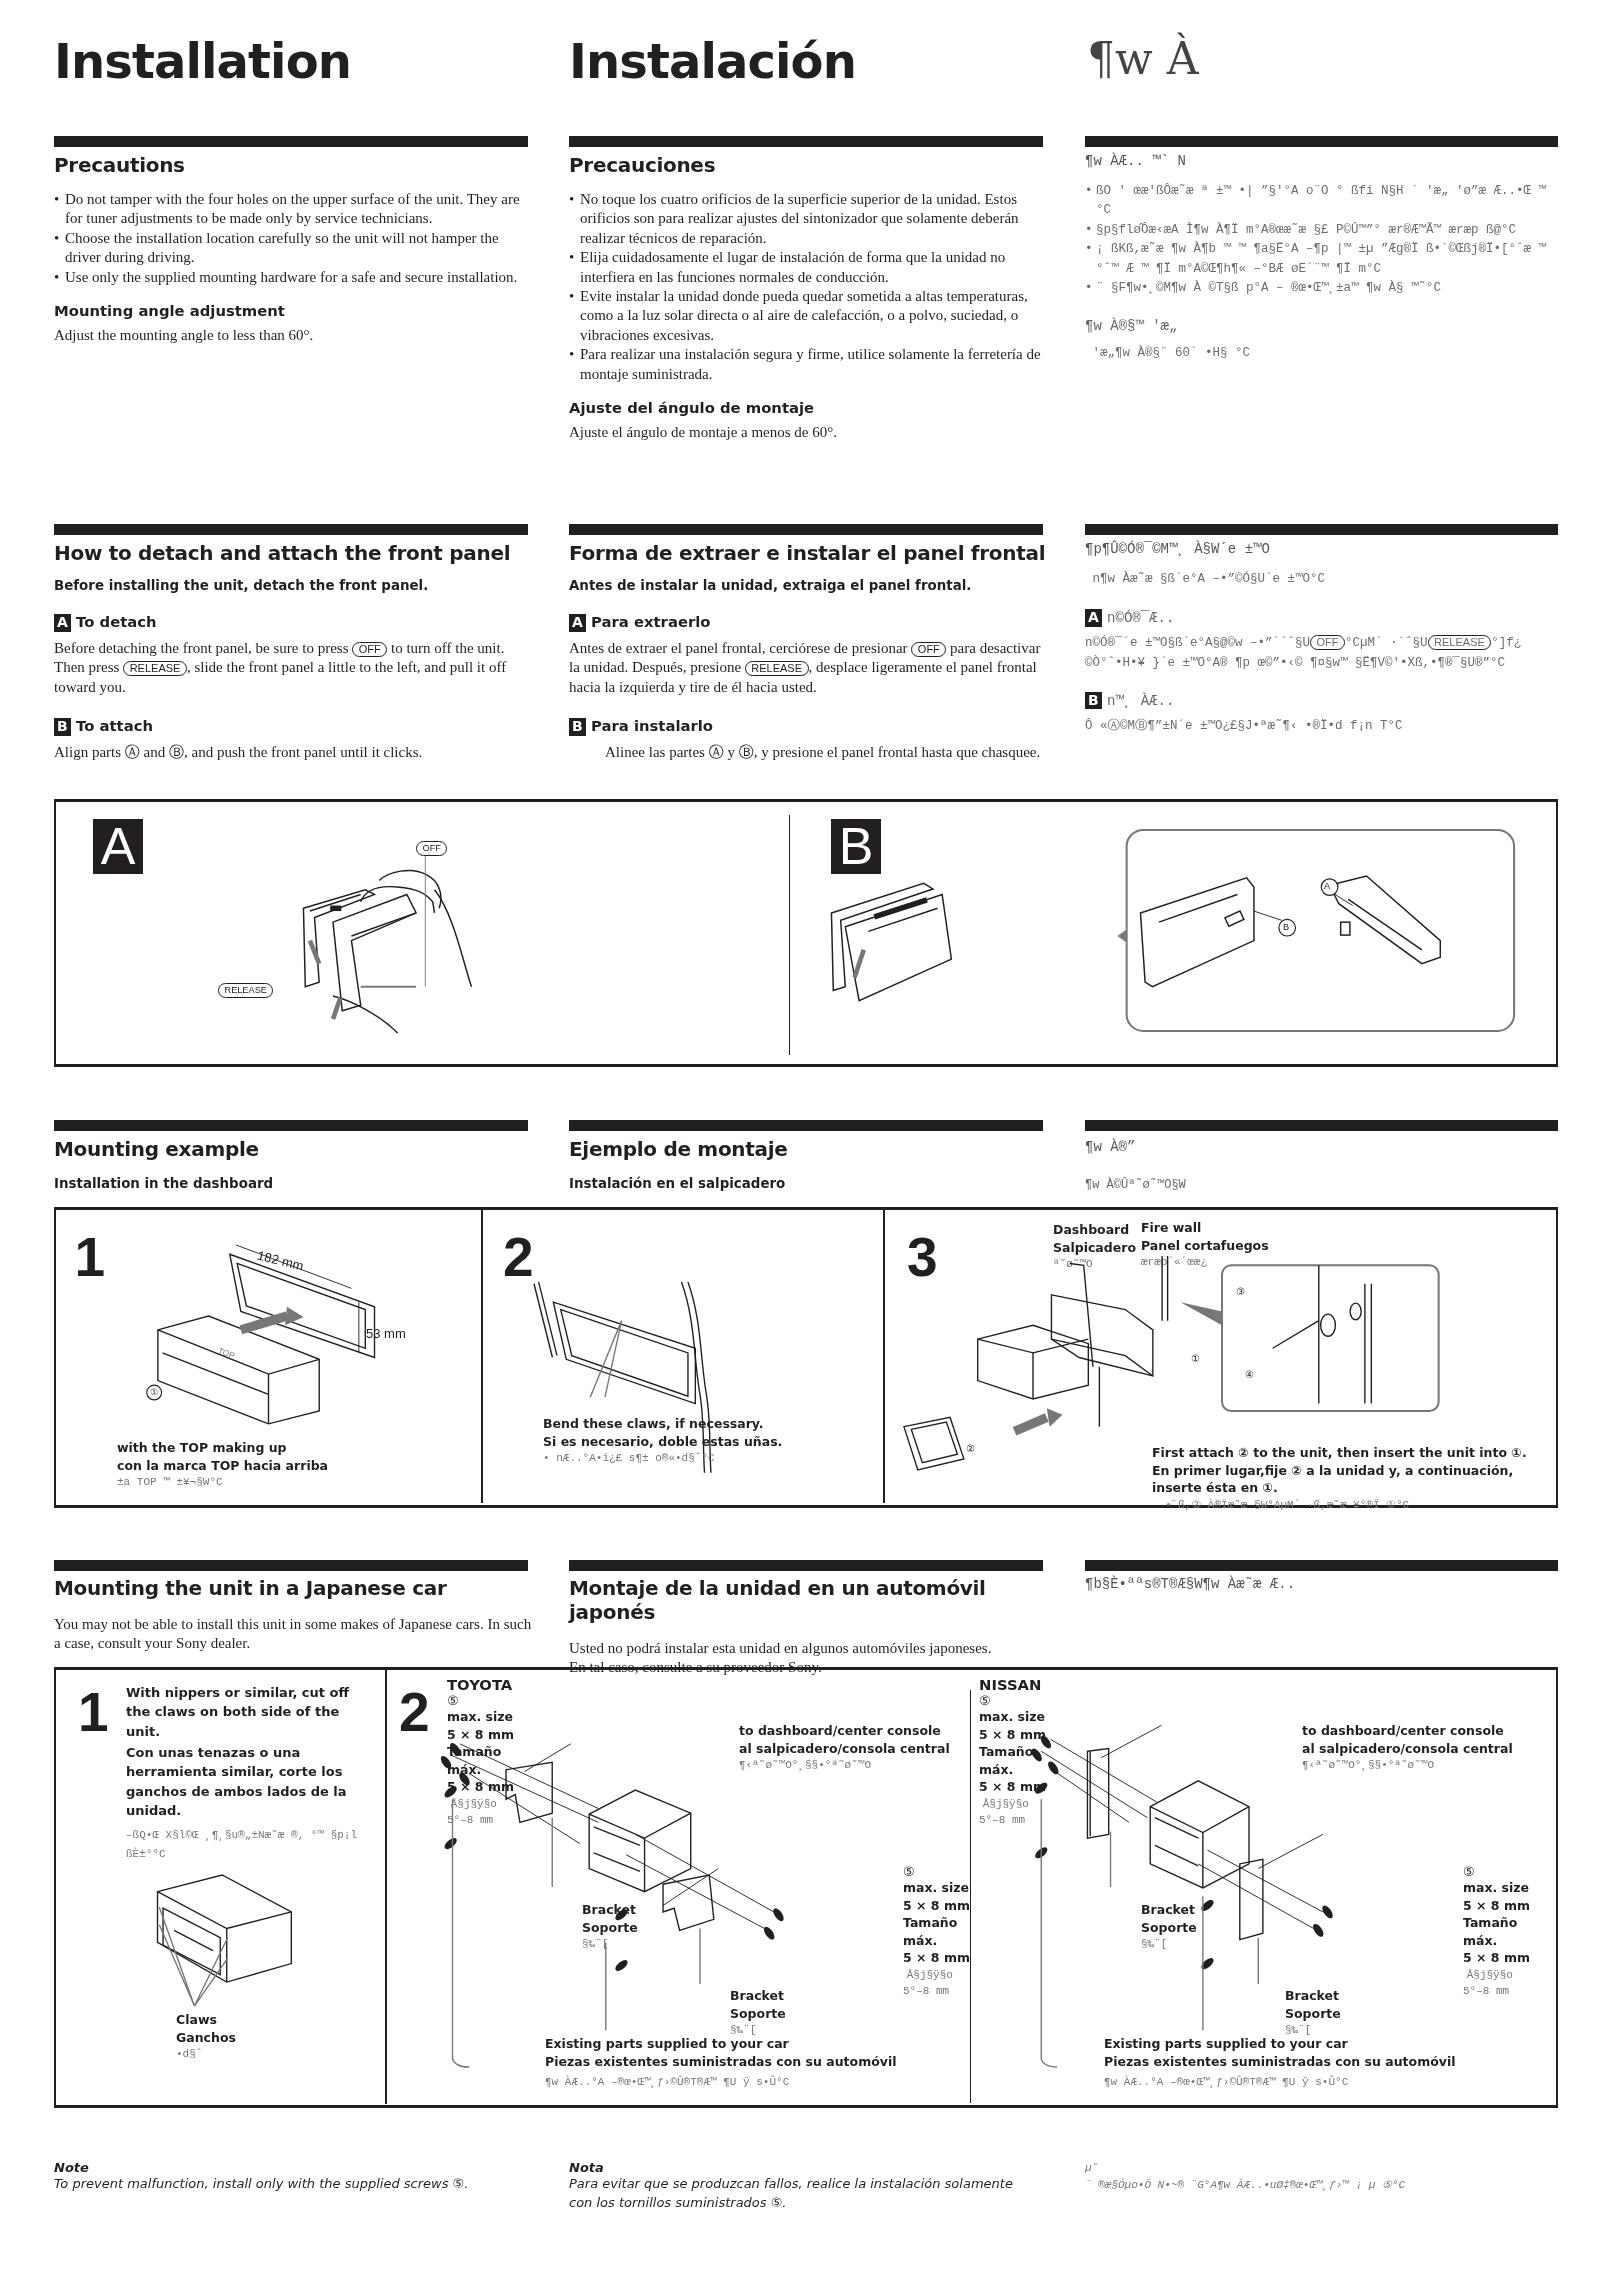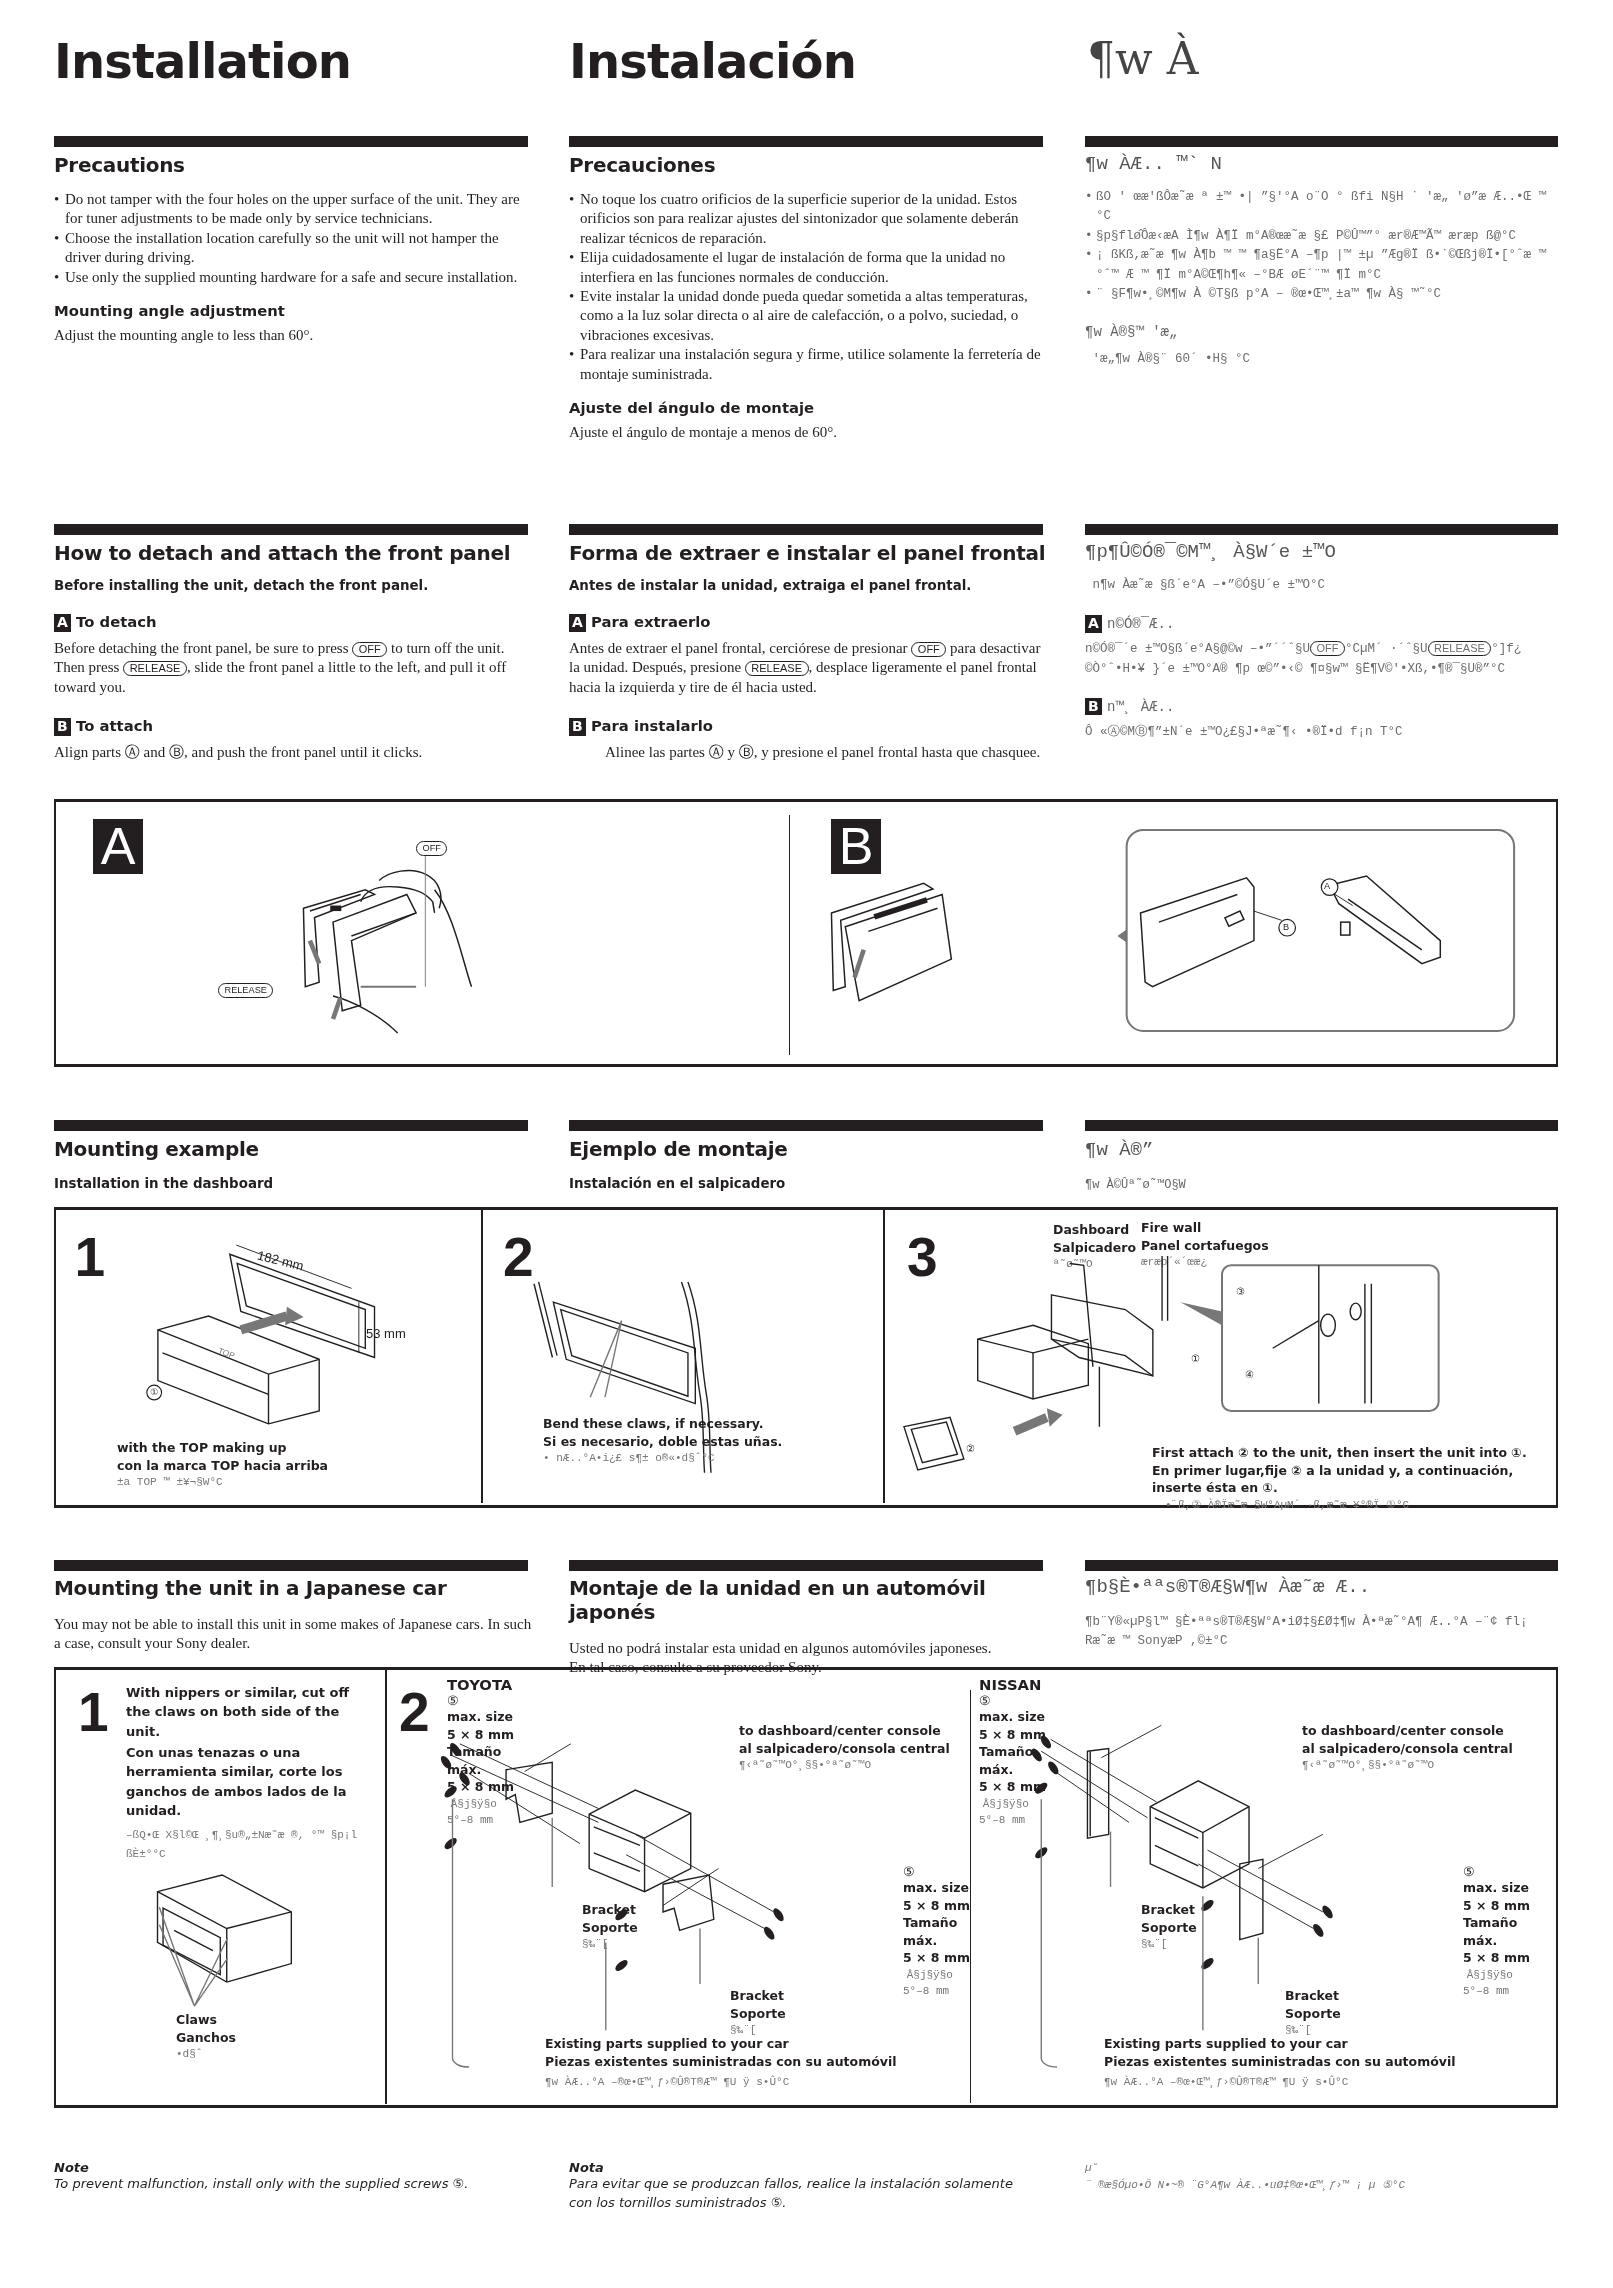--- a/index.html
+++ b/index.html
@@ -2,21 +2,21 @@
 <html style="font-size:14.8px"><head>
 <meta charset="utf-8">
 <style>
   html, body { margin:0; padding:0; background:#ffffff; }
   body { width:1613px; height:2289px; position:relative; color:#231f20; font-family:"Liberation Serif", serif; overflow:hidden; }
   .abs { position:absolute; }
   .title { font-family:"DejaVu Sans", sans-serif; font-weight:bold; font-size:48px; letter-spacing:-0.9px; top:33px; }
   .title-cjk { font-family:"DejaVu Serif", serif; font-size:44px; top:33px; color:#444; }
   .bar { height:11px; background:#231f20; }
   .h2 { font-family:"DejaVu Sans", sans-serif; font-weight:bold; font-size:20px; letter-spacing:-0.3px; }
-  .h2-cjk { font-family:"Liberation Mono", monospace; font-size:19px; color:#555; }
+  .h2-cjk { font-family:"Liberation Mono", monospace; font-size:14px; color:#555; }
   .h3 { font-family:"DejaVu Sans", sans-serif; font-weight:bold; font-size:14.8px; }
   .h3-cjk { font-family:"Liberation Mono", monospace; font-size:14px; color:#666; }
   .body { font-family:"Liberation Serif", serif; font-size:15px; line-height:19.4px; }
   .body-cjk { font-family:"Liberation Mono", monospace; font-size:12.5px; line-height:19.4px; color:#6d6d6d; }
   ul.bullets { list-style:none; margin:0; padding:0; }
   ul.bullets li { position:relative; padding-left:11px; }
   ul.bullets li::before { content:"•"; position:absolute; left:0; }
   .key { display:inline-block; border:1.2px solid #231f20; border-radius:8.3px; font-family:"Liberation Sans", sans-serif; font-size:11px; padding:0 5.5px; line-height:13px; }
   .badge { display:inline-block; background:#231f20; color:#fff; font-family:"DejaVu Sans", sans-serif; font-weight:bold; font-size:14px; width:16.6px; height:17.5px; line-height:17.5px; text-align:center; margin-right:5.5px; }
   .frame { border:2.8px solid #231f20; box-sizing:border-box; }
@@ -301,21 +301,20 @@
 <section class="abs" style="left:54px; top:1576px; width:480px;">
   <div class="h2">Mounting the unit in a Japanese car</div>
   <div class="body" style="margin-top:14.8px;">You may not be able to install this unit in some makes of Japanese cars. In such a case, consult your Sony dealer.</div>
 </section>
 <section class="abs" style="left:569px; top:1576px; width:480px;">
   <div class="h2">Montaje de la unidad en un automóvil japonés</div>
   <div class="body" style="margin-top:14.8px; width:434px;">Usted no podrá instalar esta unidad en algunos automóviles japoneses. En tal caso, consulte a su proveedor Sony.</div>
 </section>
 <section class="abs" style="left:1085px; top:1576px; width:480px;">
   <div class="h2-cjk">¶b§È•ªªs®T®Æ§W¶w Àæ˜æ Æ..</div>
-  <div class="body-cjk" style="margin-top:14.8px;">¶b¨Y®«µP§l™ §È•ªªs®T®Æ§W°A•iØ‡§£Ø‡¶w À•ªæ˜°A¶ Æ..°A –¨¢ fl¡  Ræ˜æ ™ SonyæP ,©±°C</div>
 </section>
 
 <div class="abs frame" style="left:54px; top:1667px; width:1504px; height:441px; border-width:3.7px 2.8px;">
   <div class="abs" style="left:329px; top:0; width:1.8px; height:434px; background:#231f20;"></div>
   <div class="abs" style="left:914px; top:20px; width:0.9px; height:413px; background:#231f20;"></div>
 
   <div class="abs big-num" style="left:22px; top:14.8px;">1</div>
   <div class="abs" style="left:70px; top:13px; width:247px;">
     <div class="lbl" style="font-size:13px; line-height:19.4px;">With nippers or similar, cut off the claws on both side of the unit.</div>
     <div class="lbl" style="font-size:13px; line-height:19.4px; margin-top:1.8px;">Con unas tenazas o una herramienta similar, corte los ganchos de ambos lados de la unidad.</div>

